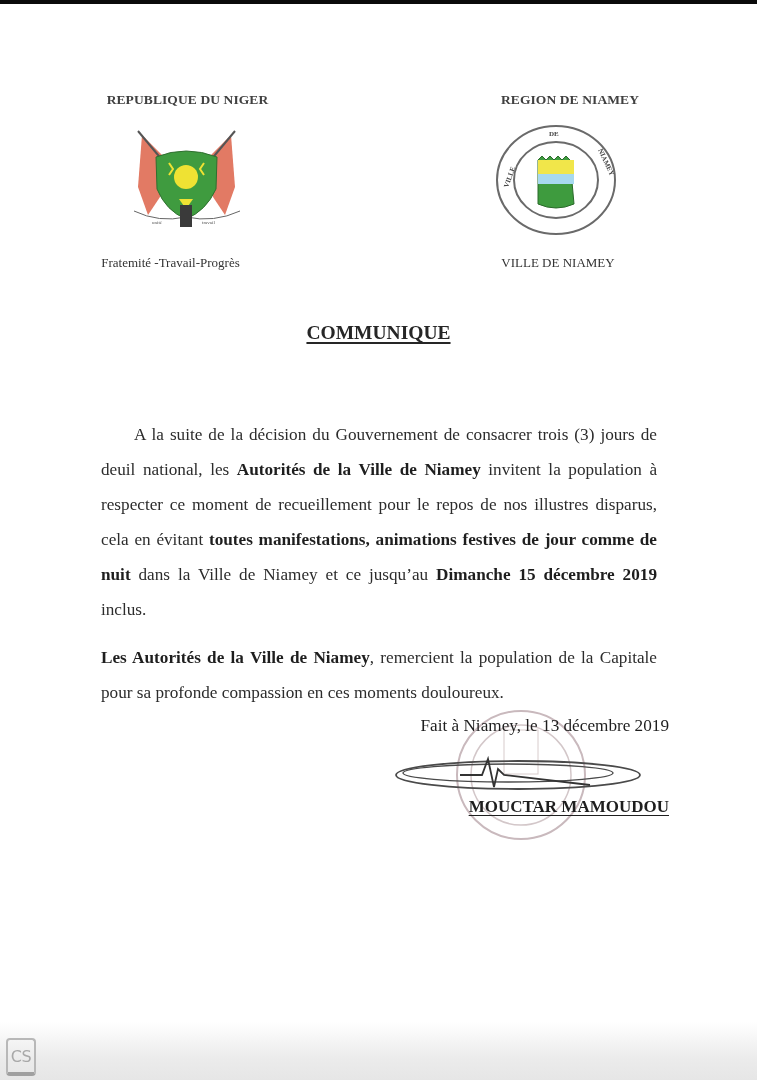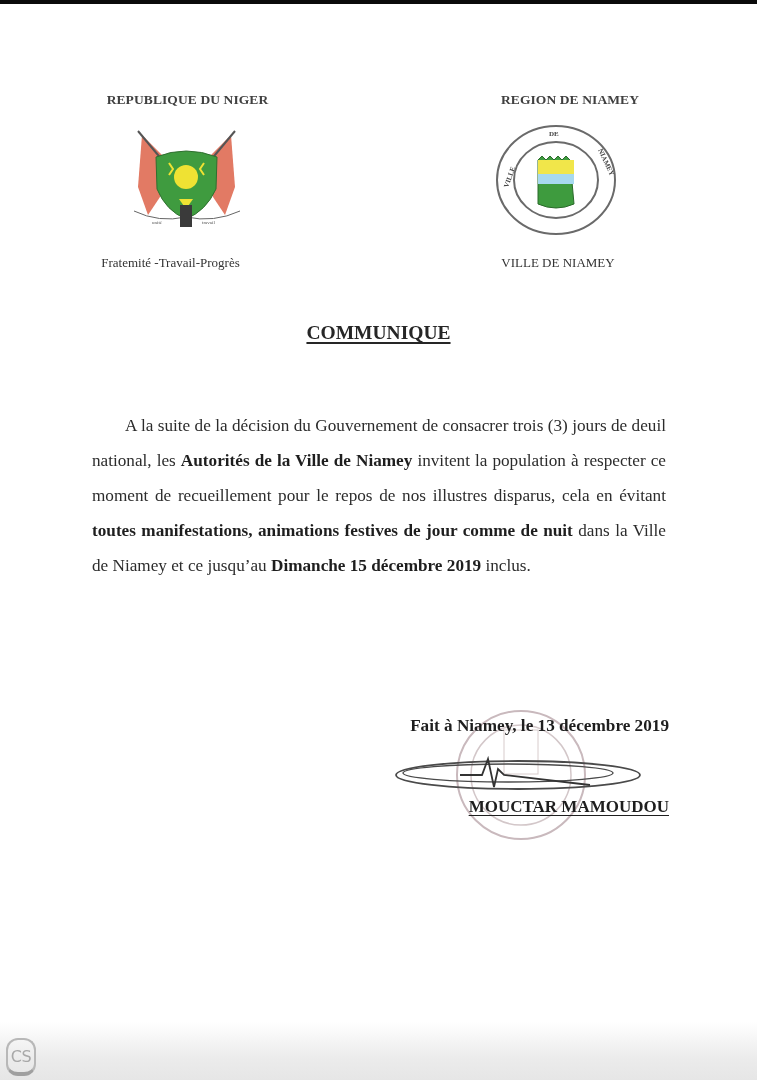--- a/index.html
+++ b/index.html
@@ -25,44 +25,44 @@
   .title {
     position: absolute; left: 0; width: 757px; top: 322px; text-align: center;
     font-weight: bold; font-size: 19.5px; color: #262626;
   }
   .title span { text-decoration: underline; text-underline-offset: 3px; text-decoration-thickness: 1.5px; }
 
   .body {
     position: absolute; left: 88px; top: 404px; width: 582px;
     font-size: 17.2px; line-height: 35px; text-align: justify; color: #2c2c2c;
   }
-  .body p { margin: 4px; }
+  .body p { margin: 13px; }
   .p1 { text-indent: 33px; }
   .p2 { margin-top: 10px !important; }
   .b { font-weight: bold; color: #1e1e1e; }
 
   .sign-date {
     position: absolute; right: 88px; top: 716px;
-    font-weight: bold; font-size: 17.2px; color: #1e1e1e;
+    font-weight: normal; font-size: 17.2px; color: #1e1e1e;
   }
   .stamp { position: absolute; left: 446px; top: 700px; width: 150px; height: 150px; }
   .signature { position: absolute; left: 390px; top: 745px; width: 260px; height: 60px; }
   .signer {
     position: absolute; right: 88px; top: 797px;
     font-weight: bold; font-size: 17px; color: #1e1e1e;
     text-decoration: underline; text-underline-offset: 3px; text-align: center;
   }
 
   .footer {
     position: absolute; left: 0; top: 1022px; width: 757px; height: 58px;
     background: linear-gradient(#ffffff, #ececec 60%, #e6e6e6);
   }
   .cs-logo {
     position: absolute; left: 6px; top: 16px; width: 30px; height: 38px;
-    border: 2px solid #b8b8b8; border-radius: 12px; box-sizing: border-box;
+    border: 2px solid #b8b8b8; border-radius: 4px; box-sizing: border-box;
     font-family: "DejaVu Sans", sans-serif; color: #a8a8a8; font-size: 16px;
     display: flex; align-items: center; justify-content: center; letter-spacing: -0.5px;
     border-bottom: 4px solid #a0a0a0;
   }
   .cs-text {
     position: absolute; left: 66px; top: 16px;
     font-family: "DejaVu Sans", sans-serif; color: #b5b5b5; font-size: 16px; line-height: 20px;
   }
 </style>
 </head>
@@ -106,20 +106,21 @@
   <rect x="44" y="52" width="36" height="10" fill="#a7d9ef"></rect>
 </svg>
 
 <div class="motto">Fratemité -Travail-Progrès</div>
 <div class="ville">VILLE DE NIAMEY</div>
 
 <div class="title"><span>COMMUNIQUE</span></div>
 
 <div class="body">
   <p class="p1"><span>A la suite de la décision du Gouvernement de consacrer trois (3) jours de deuil national, les </span><span class="b">Autorités de la Ville de Niamey</span><span> invitent la population à respecter ce moment de recueillement pour le repos de nos illustres disparus, cela en évitant </span><span class="b">toutes manifestations, animations festives de jour comme de nuit</span><span> dans la Ville de Niamey et ce jusqu’au </span><span class="b">Dimanche 15 décembre 2019</span><span> inclus.</span></p>
+  <p class="p2"><span class="b">Les Autorités de la Ville de Niamey</span><span>, remercient la population de la Capitale pour sa profonde compassion en ces moments douloureux.</span></p>
 </div>
 
 <svg class="stamp" viewBox="0 0 150 150">
   <circle cx="75" cy="75" r="64" fill="none" stroke="#c9b9bd" stroke-width="2"></circle>
   <circle cx="75" cy="75" r="50" fill="none" stroke="#d3c7c9" stroke-width="1.5"></circle>
   <rect x="58" y="30" width="34" height="44" fill="none" stroke="#d8cccc" stroke-width="1"></rect>
 </svg>
 
 <div class="sign-date">Fait à Niamey, le 13 décembre 2019</div>
 

